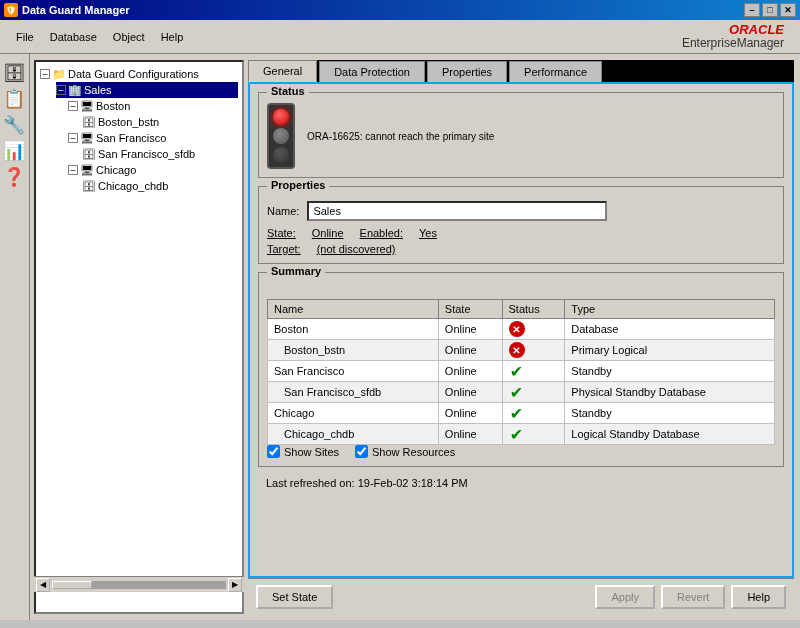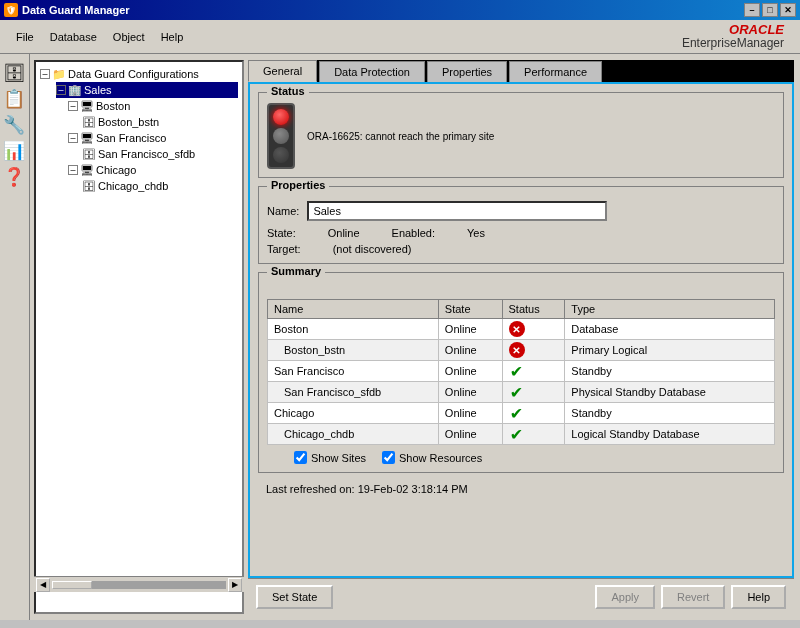--- a/index.html
+++ b/index.html
@@ -252,22 +252,23 @@
     .info-input {
       width: 300px;
       height: 20px;
       border: 2px inset #808080;
       background: white;
       padding: 1px 4px;
       font-size: 11px;
     }
     .info-row {
       display: flex;
-      gap: 32px;
+      gap: 16px;
       align-items: flex-start;
+      text-decoration: underline;
     }
 
     
     .summary-table {
       width: 100%;
       border-collapse: collapse;
       background: white;
       font-size: 11px;
       margin-top: 20px;
     }
@@ -302,22 +303,20 @@
     .status-ok {
       color: #008800;
       font-size: 16px;
     }
 
     
     .checkboxes-row {
       display: flex;
       gap: 16px;
       align-items: flex-start;
-      padding-top: 6px;
-      margin-left: 27px;
     }
     .checkbox-item {
       display: flex;
       align-items: center;
       gap: 4px;
       font-size: 11px;
     }
     .footer-refresh {
       padding: 2px 8px;
       font-size: 11px;

